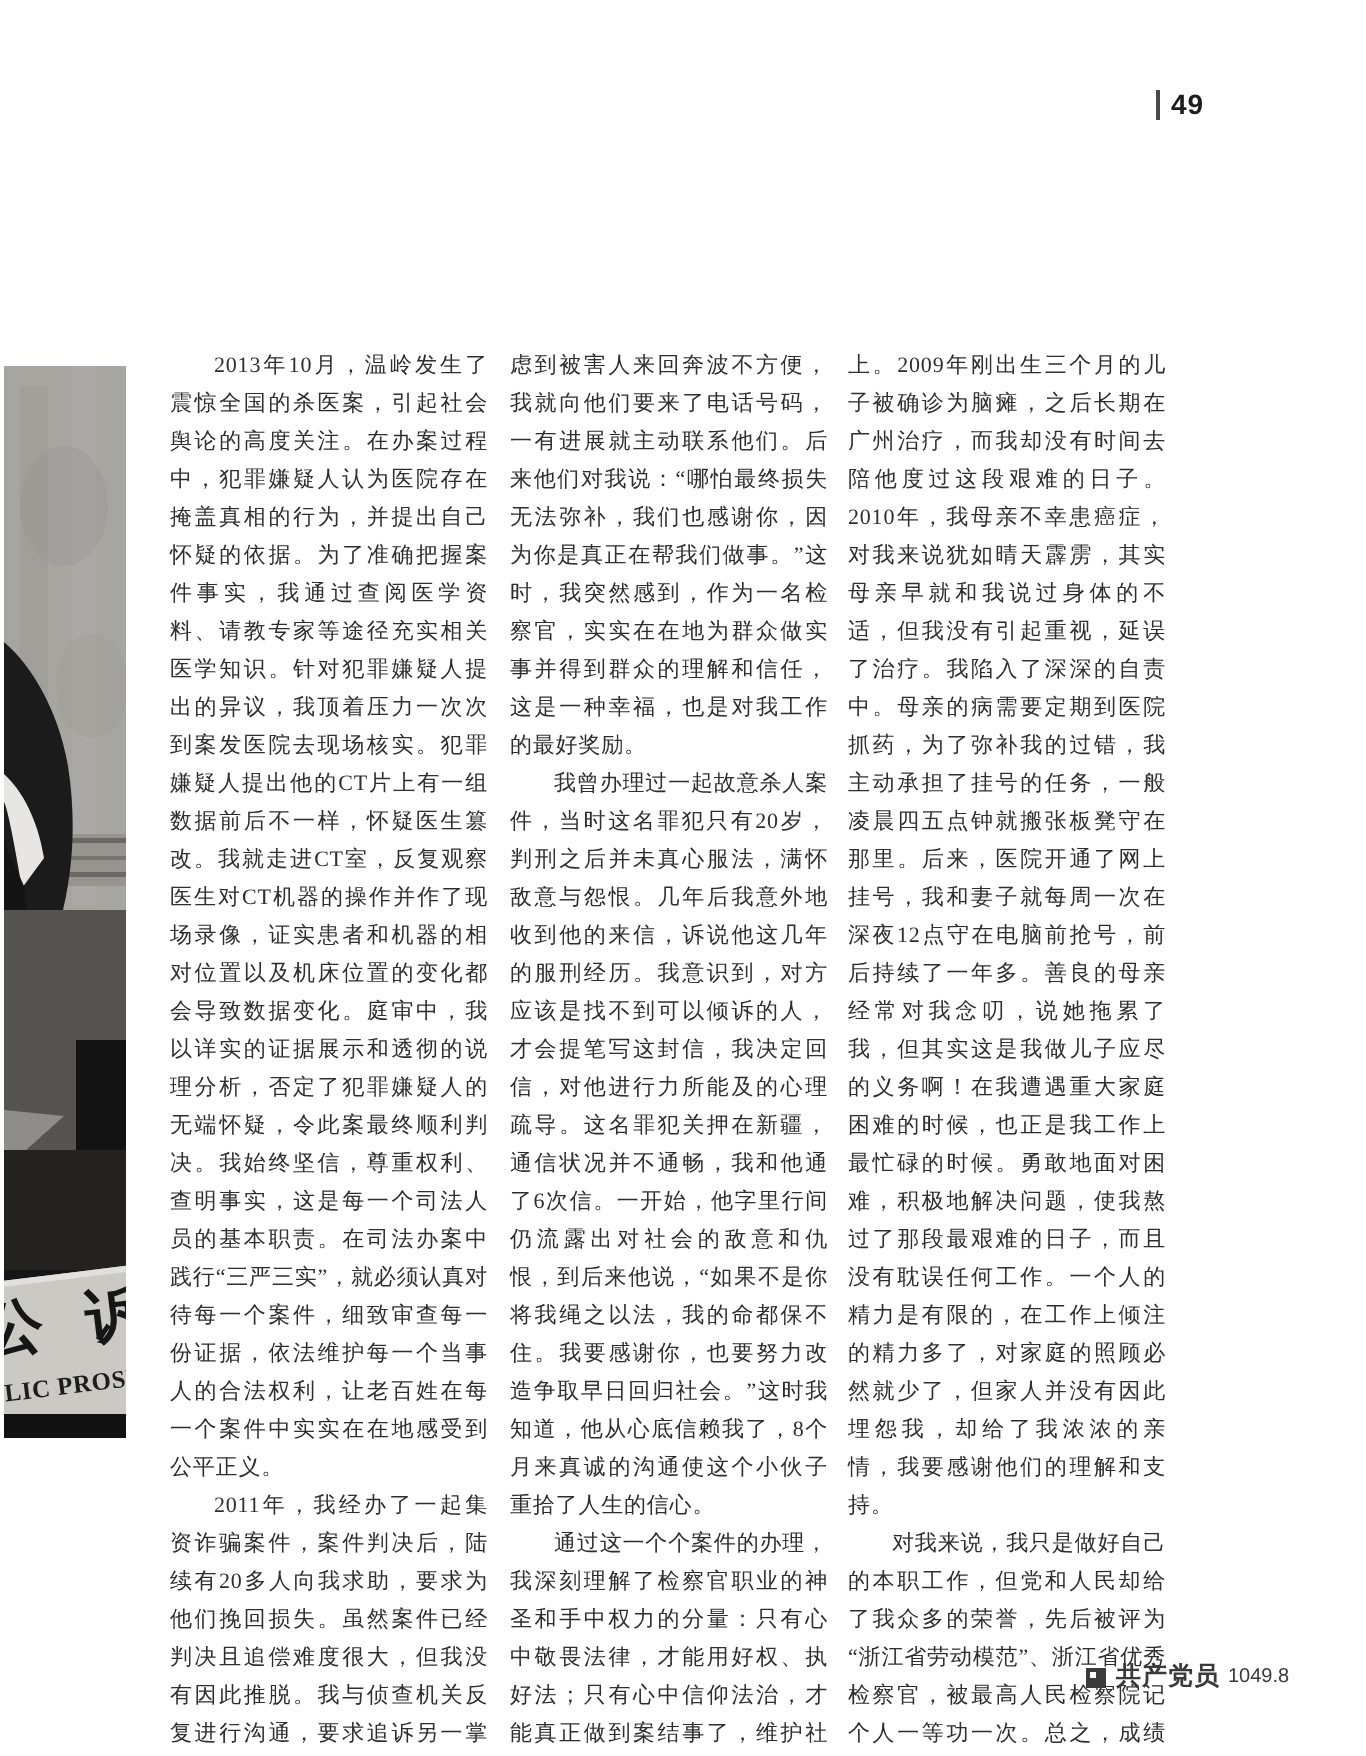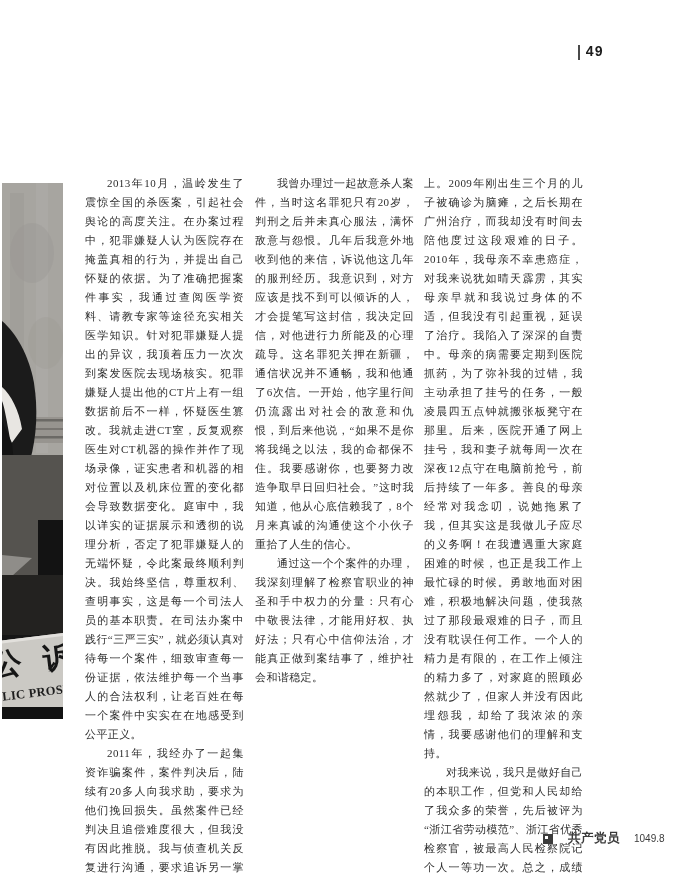--- a/index.html
+++ b/index.html
@@ -11,21 +11,21 @@
     font-family:"Liberation Serif","DejaVu Serif",serif;
   }
 
   
   .pagenum{
     position:absolute;left:578px;top:44px;
     display:flex;align-items:center;gap:6px;
   }
   .pagenum .bar{width:1.5px;height:15px;background:#4a4a4a;}
   .pagenum .num{
-    font-family:Liberation Mono, monospace;
+    font-family:Liberation Sans, sans-serif;
     font-weight:bold;font-size:14px;color:#1c1c1c;letter-spacing:.5px;
   }
 
   
   .photo{
     position:absolute;left:2px;top:183px;width:61px;height:536px;
     overflow:hidden;
   }
   .photo svg{display:block;}
 
@@ -37,21 +37,21 @@
   }
   .col-1{left:85px;}
   .col-2{left:255px;}
   .col-3{left:424px;}
   .col p{margin:0;text-indent:2em;}
   .col p.cont{text-indent:0;}
 
   
   .footer{
     position:absolute;left:543px;top:830px;
-    display:flex;align-items:center;gap:14px;
+    display:flex;align-items:center;gap:4px;
     color:#3a3a3a;
   }
   .footer .logo{
     width:10px;height:10px;background:#3b3b3b;position:relative;margin-right:1px;
   }
   .footer .logo::after{
     content:"";position:absolute;left:2px;top:2px;width:3px;height:3px;background:#ffffff;
   }
   .footer .mag{
     font-size:12.5px;font-weight:bold;letter-spacing:.5px;
@@ -106,20 +106,21 @@
       <rect x="0" y="524" width="61" height="12" fill="#121212"></rect>
     </svg>
   </div>
 
   <div class="col col-1">
     <p>2013年10月，温岭发生了震惊全国的杀医案，引起社会舆论的高度关注。在办案过程中，犯罪嫌疑人认为医院存在掩盖真相的行为，并提出自己怀疑的依据。为了准确把握案件事实，我通过查阅医学资料、请教专家等途径充实相关医学知识。针对犯罪嫌疑人提出的异议，我顶着压力一次次到案发医院去现场核实。犯罪嫌疑人提出他的CT片上有一组数据前后不一样，怀疑医生篡改。我就走进CT室，反复观察医生对CT机器的操作并作了现场录像，证实患者和机器的相对位置以及机床位置的变化都会导致数据变化。庭审中，我以详实的证据展示和透彻的说理分析，否定了犯罪嫌疑人的无端怀疑，令此案最终顺利判决。我始终坚信，尊重权利、查明事实，这是每一个司法人员的基本职责。在司法办案中践行“三严三实”，就必须认真对待每一个案件，细致审查每一份证据，依法维护每一个当事人的合法权利，让老百姓在每一个案件中实实在在地感受到公平正义。</p>
     <p>2011年，我经办了一起集资诈骗案件，案件判决后，陆续有20多人向我求助，要求为他们挽回损失。虽然案件已经判决且追偿难度很大，但我没有因此推脱。我与侦查机关反复进行沟通，要求追诉另一掌握财产的犯罪嫌疑人，继续追查涉案财产下落。考</p>
   </div>
 
   <div class="col col-2">
+    <p class="cont">虑到被害人来回奔波不方便，我就向他们要来了电话号码，一有进展就主动联系他们。后来他们对我说：“哪怕最终损失无法弥补，我们也感谢你，因为你是真正在帮我们做事。”这时，我突然感到，作为一名检察官，实实在在地为群众做实事并得到群众的理解和信任，这是一种幸福，也是对我工作的最好奖励。</p>
     <p>我曾办理过一起故意杀人案件，当时这名罪犯只有20岁，判刑之后并未真心服法，满怀敌意与怨恨。几年后我意外地收到他的来信，诉说他这几年的服刑经历。我意识到，对方应该是找不到可以倾诉的人，才会提笔写这封信，我决定回信，对他进行力所能及的心理疏导。这名罪犯关押在新疆，通信状况并不通畅，我和他通了6次信。一开始，他字里行间仍流露出对社会的敌意和仇恨，到后来他说，“如果不是你将我绳之以法，我的命都保不住。我要感谢你，也要努力改造争取早日回归社会。”这时我知道，他从心底信赖我了，8个月来真诚的沟通使这个小伙子重拾了人生的信心。</p>
     <p>通过这一个个案件的办理，我深刻理解了检察官职业的神圣和手中权力的分量：只有心中敬畏法律，才能用好权、执好法；只有心中信仰法治，才能真正做到案结事了，维护社会和谐稳定。</p>
 
   </div>
 
   <div class="col col-3">
     <p class="cont">上。2009年刚出生三个月的儿子被确诊为脑瘫，之后长期在广州治疗，而我却没有时间去陪他度过这段艰难的日子。2010年，我母亲不幸患癌症，对我来说犹如晴天霹雳，其实母亲早就和我说过身体的不适，但我没有引起重视，延误了治疗。我陷入了深深的自责中。母亲的病需要定期到医院抓药，为了弥补我的过错，我主动承担了挂号的任务，一般凌晨四五点钟就搬张板凳守在那里。后来，医院开通了网上挂号，我和妻子就每周一次在深夜12点守在电脑前抢号，前后持续了一年多。善良的母亲经常对我念叨，说她拖累了我，但其实这是我做儿子应尽的义务啊！在我遭遇重大家庭困难的时候，也正是我工作上最忙碌的时候。勇敢地面对困难，积极地解决问题，使我熬过了那段最艰难的日子，而且没有耽误任何工作。一个人的精力是有限的，在工作上倾注的精力多了，对家庭的照顾必然就少了，但家人并没有因此埋怨我，却给了我浓浓的亲情，我要感谢他们的理解和支持。</p>
     <p><span>对我来说，我只是做好自己的本职工作，但党和人民却给了我众多的荣誉，先后被评为“浙江省劳动模范”、浙江省优秀检察官，被最高人民检察院记个人一等功一次。总之，成绩只能说明过去，今后我要严格按照“三严三实”标准，用一生坚守忠诚，做人民满意的检察官!</span></p>
   </div>
 

